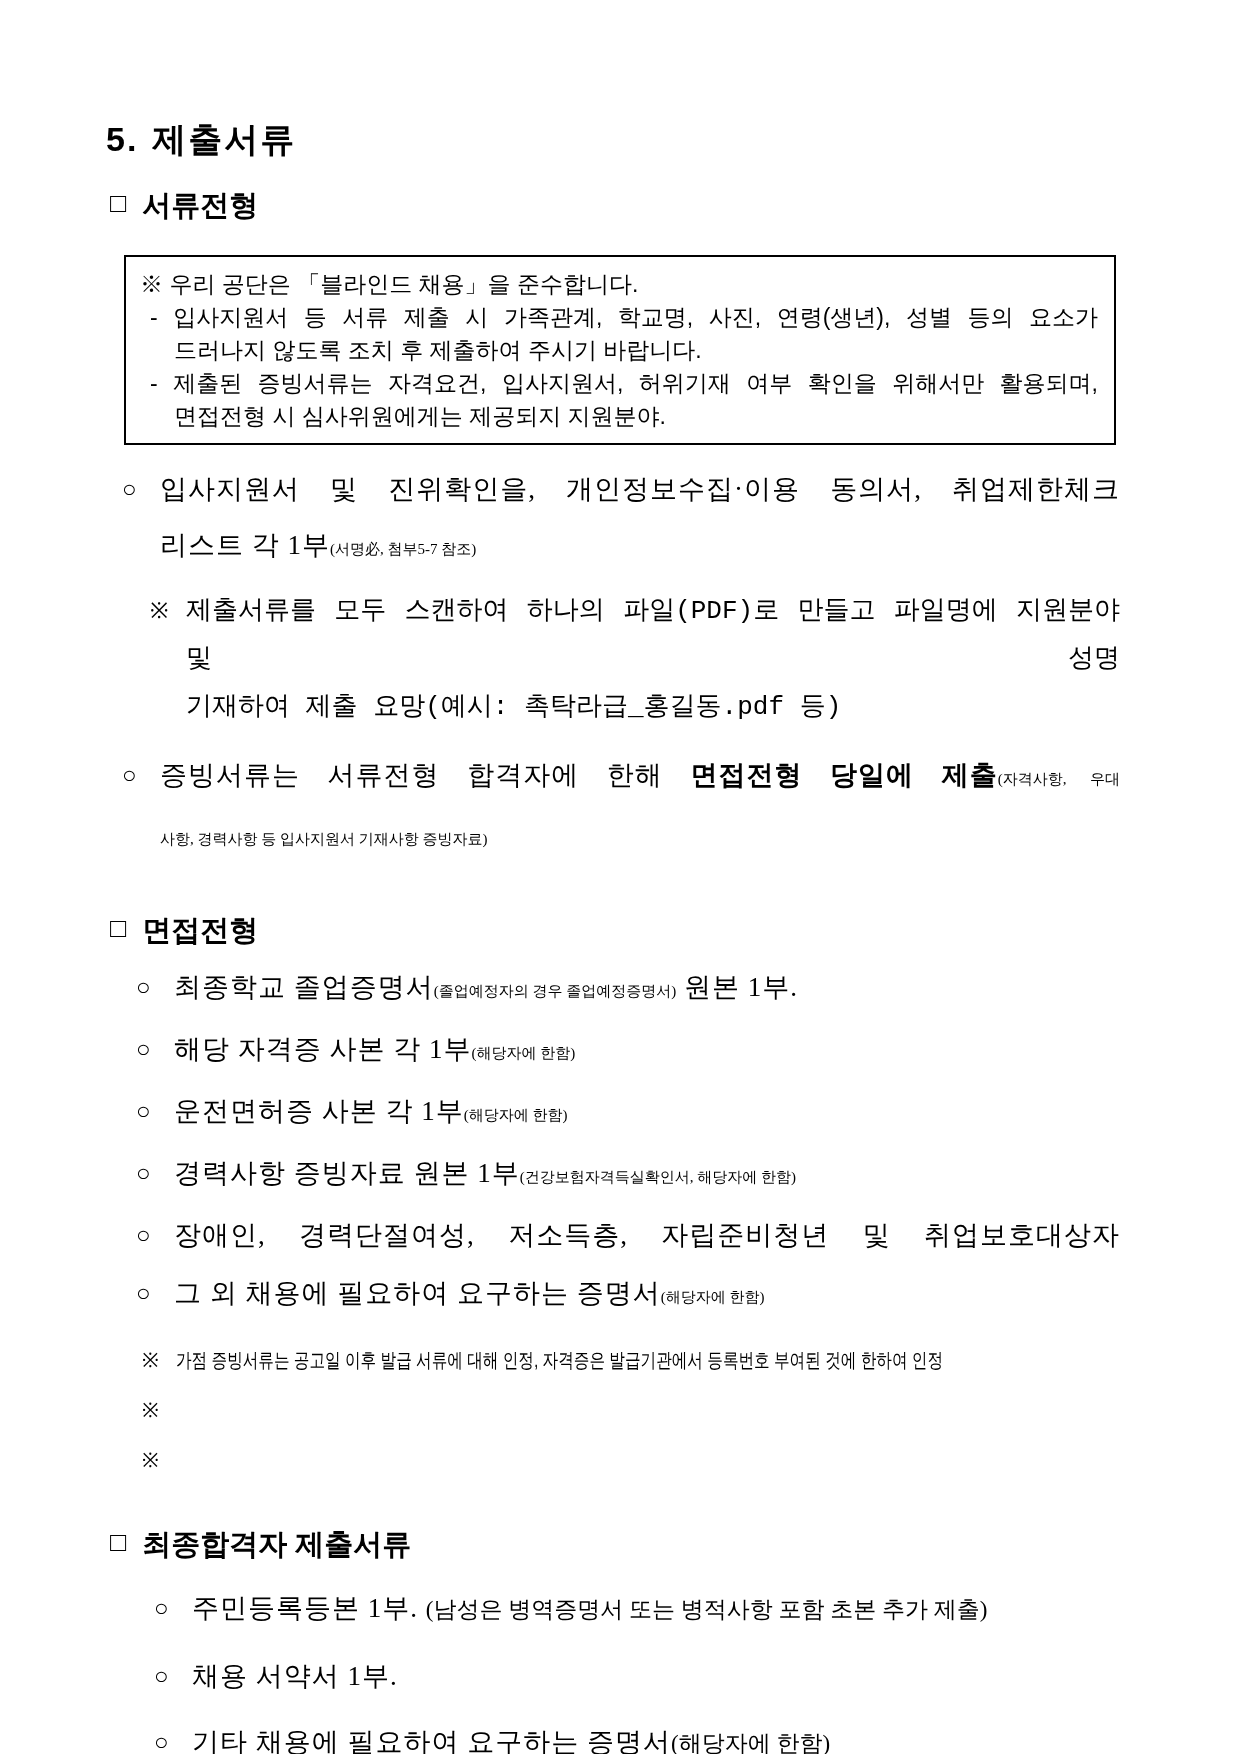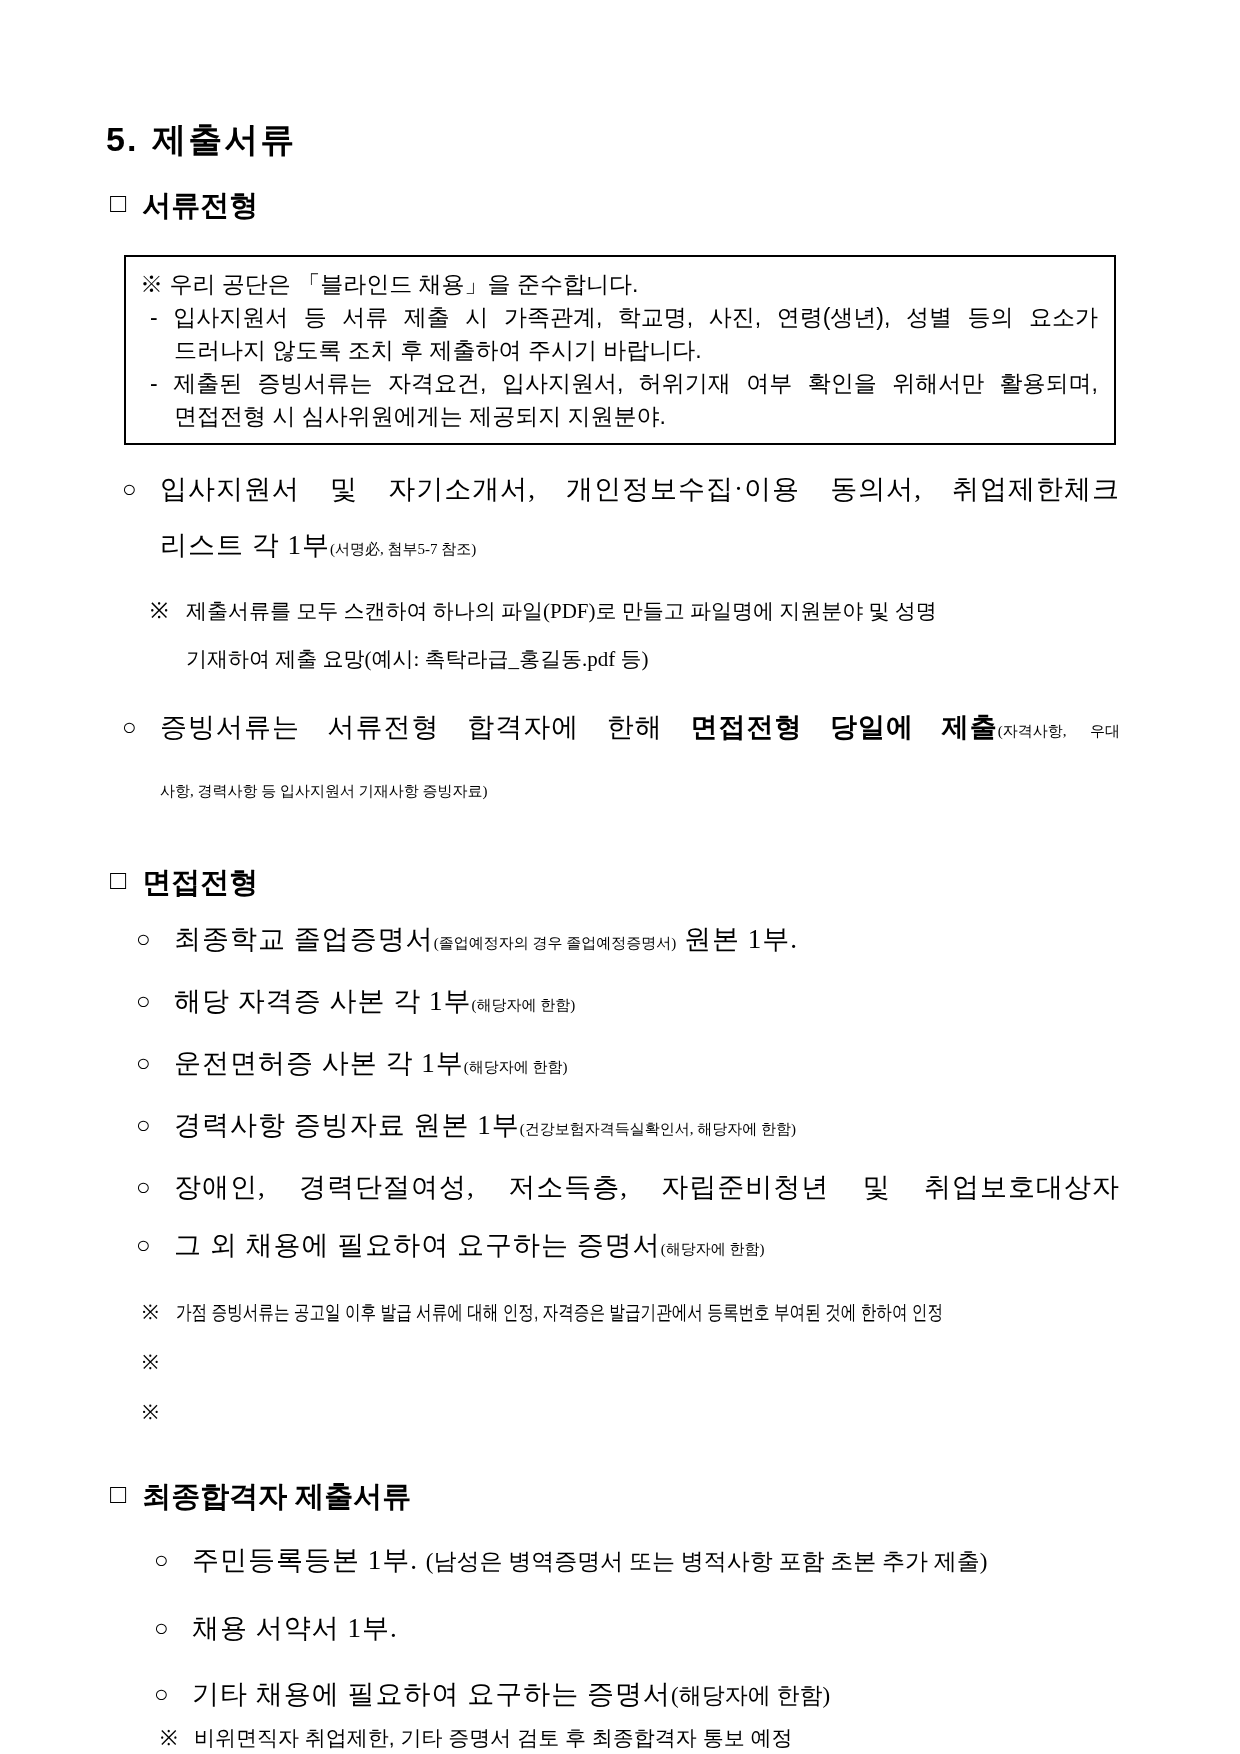--- a/index.html
+++ b/index.html
@@ -29,21 +29,21 @@
   .bullet .mk{flex:0 0 38px;font-size:24px;line-height:56px;}
   .bullet .bt{flex:1 1 auto;min-width:0;}
   .ln{font-size:27px;letter-spacing:1px;line-height:56px;}
   .paren{font-size:15px;letter-spacing:0;}
   .bold{font-weight:700;}
 
   .b-screen{margin:16px 0 0 16px;}
   .screen-note{display:flex;margin:10px 0 0 44px;
                font-family:"Liberation Sans",sans-serif;font-size:22px;}
   .screen-note .mk{flex:0 0 36px;line-height:48px;font-size:22px;}
-  .screen-note .ln{font-family:Liberation Serif, serif;font-size:21px;
+  .screen-note .ln{font-family:Liberation Mono, monospace;font-size:26px;
                    letter-spacing:0;line-height:48px;}
 
   .sec-interview{margin-top:44px;}
   .ib{margin:18px 0 0 30px;}
   .ib .mk{line-height:40px;}
   .ib .ln{line-height:40px;}
 
   .small-notes{margin:28px 0 0 36px;font-family:"Liberation Sans",sans-serif;}
   .sn{display:flex;margin-top:20px;font-size:20px;}
   .sn .mk{flex:0 0 34px;line-height:30px;}
@@ -96,21 +96,21 @@
       <span>제출된 증빙서류는 자격요건, 입사지원서, 허위기재 여부 확인을 위해서만 활용되며,</span>
     </div>
     <div class="nb-line nb-cont">
       <span>면접전형 시 심사위원에게는 제공되지 지원분야.</span>
     </div>
   </div>
 
   <div class="bullet b-screen">
     <span class="mk">○</span>
     <div class="bt">
-      <div class="ln jl">입사지원서 및 자기소개서, 개인정보수집·이용 동의서, 취업제한체크</div>
+      <div class="ln jl">입사지원서 및 진위확인을, 개인정보수집·이용 동의서, 취업제한체크</div>
       <div class="ln">
         <span>리스트 각 1부</span><span class="paren">(서명必, 첨부5-7 참조)</span>
       </div>
     </div>
   </div>
 
   <div class="screen-note">
     <span class="mk">※</span>
     <div>
       <div class="ln jl">제출서류를 모두 스캔하여 하나의 파일(PDF)로 만들고 파일명에 지원분야 및 성명</div>

